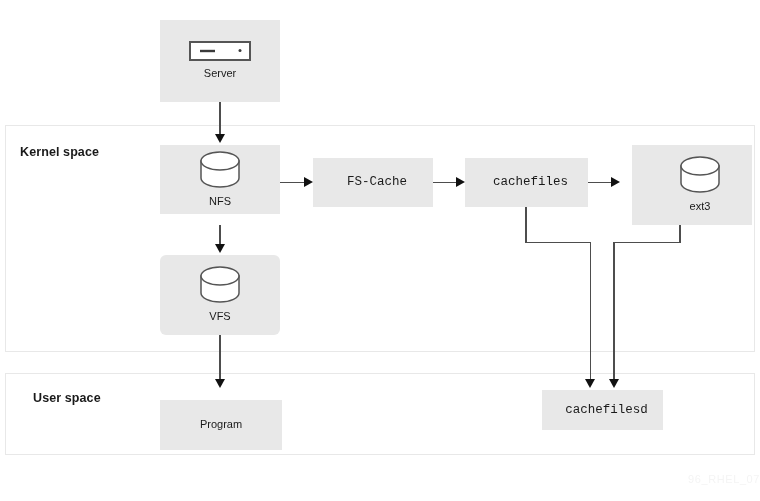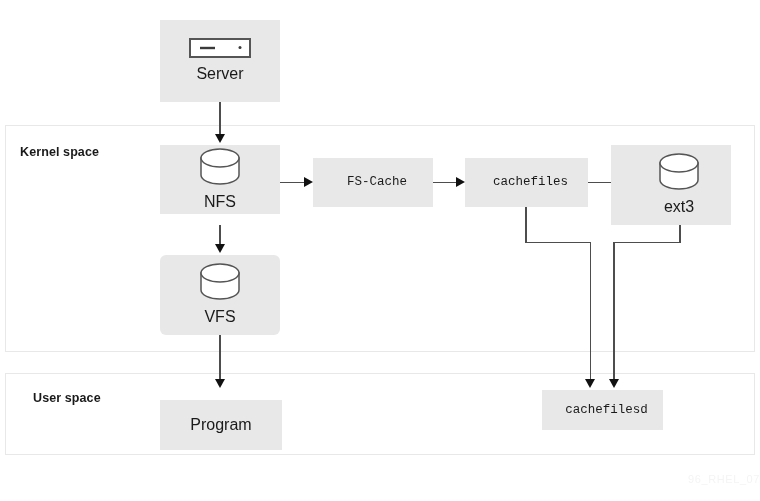--- a/index.html
+++ b/index.html
@@ -36,21 +36,21 @@
     position: absolute;
     background: #e8e8e8;
     box-sizing: border-box;
     display: flex;
     flex-direction: column;
     align-items: center;
     justify-content: center;
   }
   .node-label-sans {
     font-family: "Liberation Sans", sans-serif;
-    font-size: 16px;
+    font-size: 11px;
     color: #1a1a1a;
     line-height: 1.2;
     white-space: nowrap;
   }
   .node-label-mono {
     font-family: "Liberation Mono", "DejaVu Sans Mono", monospace;
     font-size: 12.5px;
     color: #1a1a1a;
     line-height: 1.2;
     white-space: nowrap;
@@ -151,21 +151,21 @@
   </div>
 
   <div class="node" style="left:313px; top:158px; width:120px; height:49px;">
     <span class="node-label-mono">FS-Cache</span>
   </div>
 
   <div class="node" style="left:465px; top:158px; width:123px; height:49px;">
     <span class="node-label-mono">cachefiles</span>
   </div>
 
-  <div class="node" style="left:611px; top:145px; width:120px; height:80px;padding-left:16px;">
+  <div class="node" style="left:632px; top:145px; width:120px; height:80px;padding-left:16px;">
     <span class="icon-wrap">
       <svg width="44" height="38" viewBox="0 0 44 38">
         <path d="M3 10 L3 27 A19 9 0 0 0 41 27 L41 10 Z" fill="#ffffff" stroke="#555555" stroke-width="1.5"></path>
         <ellipse cx="22" cy="10" rx="19" ry="9" fill="#ffffff" stroke="#555555" stroke-width="1.5"></ellipse>
       </svg>
     </span>
     <span class="node-label-sans">ext3</span>
   </div>
 
   <div class="node" style="left:160px; top:255px; width:120px; height:80px;border-radius:6px;">

